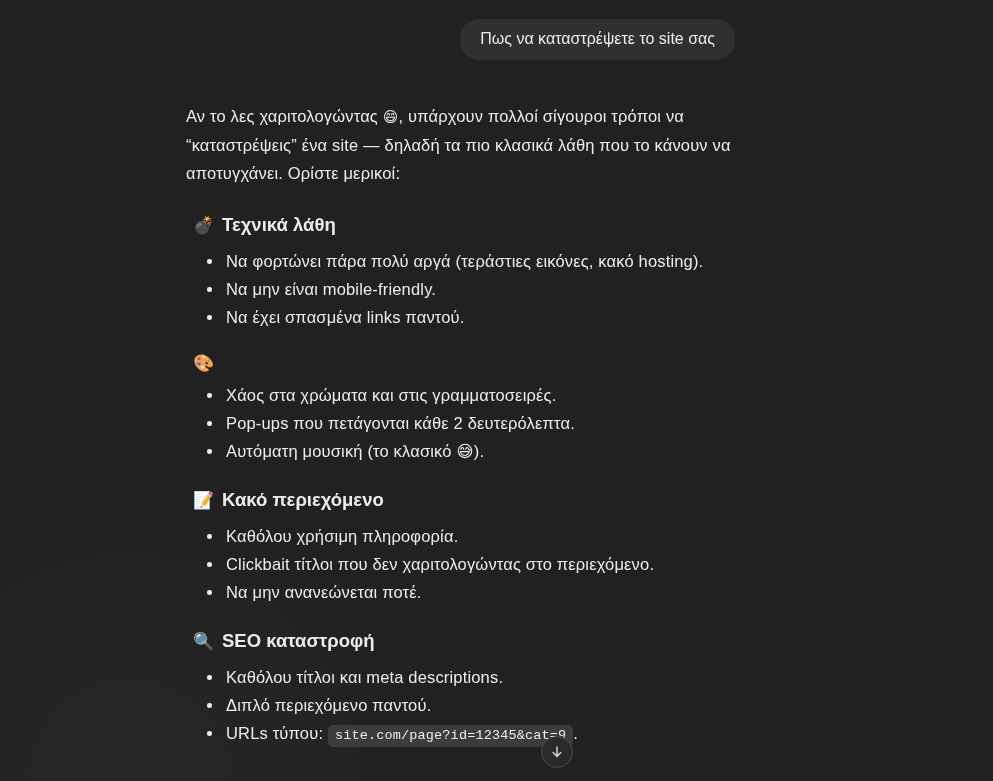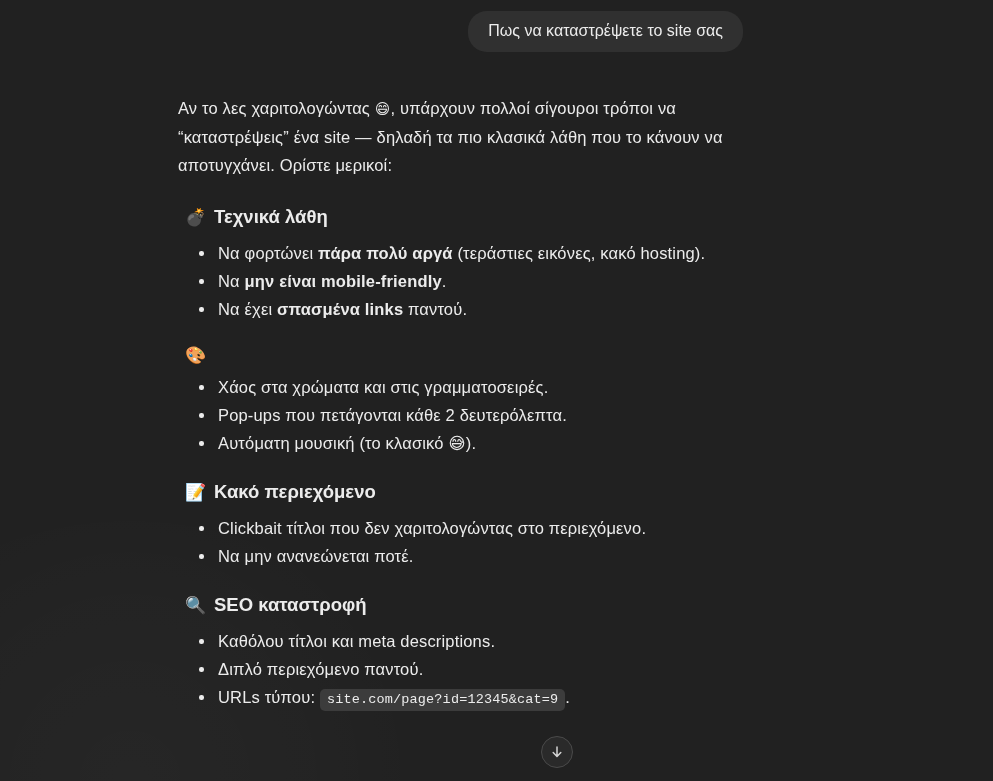--- a/index.html
+++ b/index.html
@@ -27,21 +27,21 @@
     height: 520px;
     border-radius: 50%;
     background: radial-gradient(circle at 50% 50%, rgba(255,255,255,0.022) 0%, rgba(255,255,255,0.012) 45%, rgba(255,255,255,0) 72%);
     pointer-events: none;
   }
 
   .conversation {
     position: relative;
     width: 816px;
     height: 781px;
-    padding: 8px;
+    padding: 16px;
   }
 
   
   .user-row {
     display: flex;
     justify-content: flex-end;
     padding: 3px 65px 0 0;
   }
 
   .user-bubble {
@@ -119,21 +119,21 @@
     content: "";
     position: absolute;
     left: 21px;
     top: 12px;
     width: 4.5px;
     height: 4.5px;
     border-radius: 50%;
     background: #ececec;
   }
 
-  .bullets li b { font-weight: 700; }
+  .bullets li b { font-weight: 400; }
 
   code.inline-code {
     font-family: "Liberation Mono", "DejaVu Sans Mono", monospace;
     font-size: 13.5px;
     background: #3c3c3c;
     color: #ececec;
     border-radius: 5px;
     padding: 3px 7px 4px 7px;
     white-space: nowrap;
   }
@@ -195,20 +195,21 @@
         <li>Αυτόματη μουσική (το κλασικό 😅).</li>
       </ul>
     </div>
 
     <div class="section">
       <div class="section-heading">
         <span class="head-emoji">📝</span>
         <span>Κακό περιεχόμενο</span>
       </div>
       <ul class="bullets">
+        <li>Καθόλου χρήσιμη πληροφορία.</li>
         <li>Clickbait τίτλοι που δεν χαριτολογώντας στο περιεχόμενο.</li>
         <li>Να μην ανανεώνεται ποτέ.</li>
       </ul>
     </div>
 
     <div class="section">
       <div class="section-heading">
         <span class="head-emoji">🔍</span>
         <span>SEO καταστροφή</span>
       </div>

